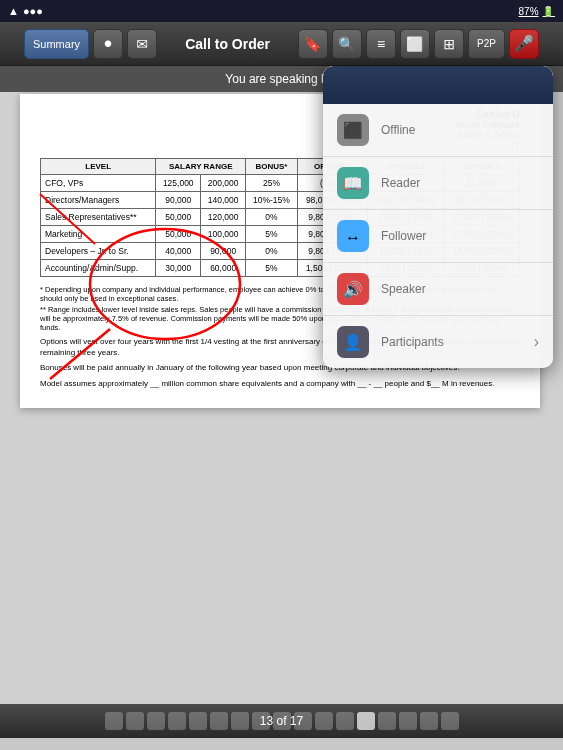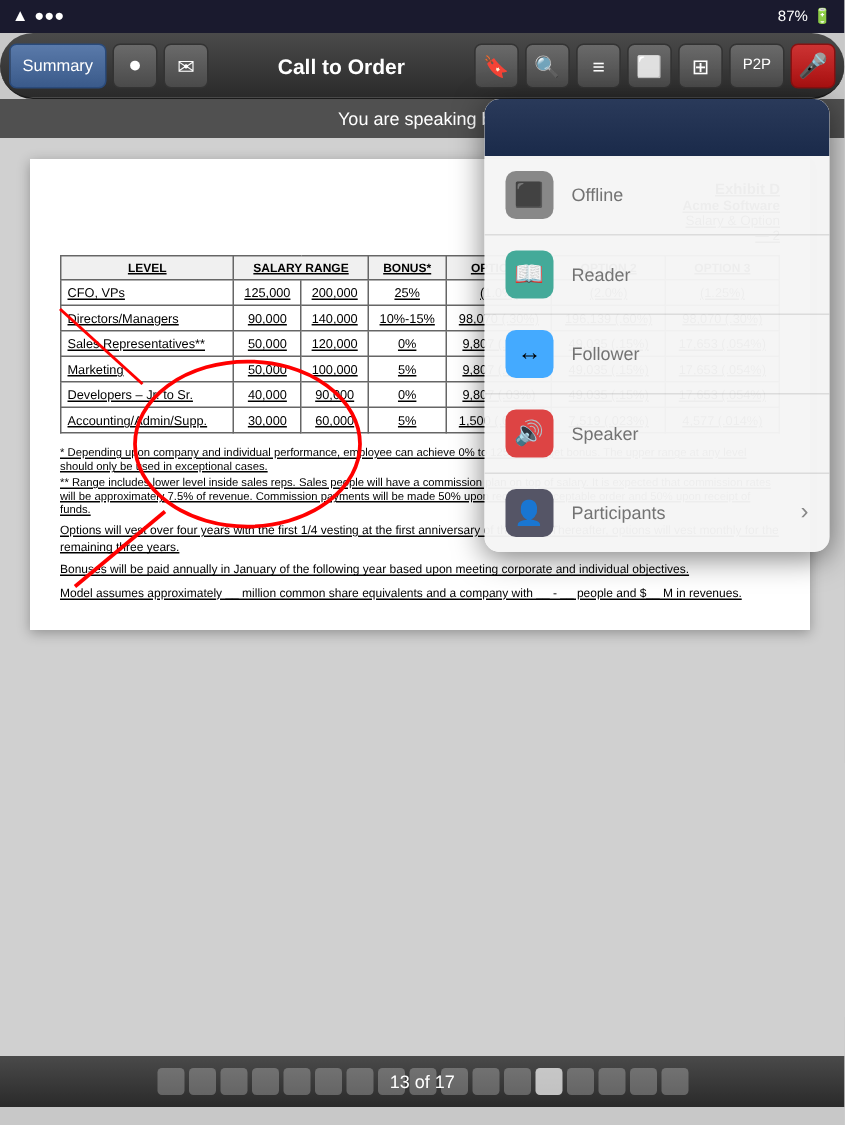--- a/index.html
+++ b/index.html
@@ -18,32 +18,31 @@
       height: 22px;
       background: #1a1a2e;
       display: flex;
       align-items: center;
       justify-content: space-between;
       padding: 0 8px;
       color: white;
       font-size: 11px;
     }
     .status-left { display: flex; align-items: center; gap: 4px; }
-    .status-right { display: flex; align-items: flex-end; gap: 4px; font-size: 10px; }
+    .status-right { display: flex; align-items: flex-end; gap: 4px; font-size: 10px; text-decoration: underline; }
 
     
     #toolbar {
       width: 100%;
       height: 44px;
       background: linear-gradient(to bottom, #4a4a4a, #2a2a2a);
       display: flex;
       align-items: center;
-      padding: 0 6px;
+      padding: 0 24px;
       border-bottom: 1px solid #1a1a1a;
-      border-radius: 22px;
     }
     .toolbar-left { display: flex; align-items: center; gap: 4px; }
     .toolbar-center { color: white; font-size: 14px; font-weight: bold; flex: 1; text-align: center; }
     .toolbar-right { display: flex; align-items: center; gap: 4px; }
 
     .tb-btn {
       background: linear-gradient(to bottom, #6a6a6a, #4a4a4a);
       border: 1px solid #333;
       border-radius: 5px;
       color: white;
@@ -109,27 +108,26 @@
       height: calc(750px - 22px - 44px - 26px - 34px);
       background: #d0d0d0;
       position: relative;
       overflow: hidden;
     }
 
     
     #document {
       position: absolute;
       left: 20px;
-      top: 14px;
+      top: 2px;
       width: 520px;
       background: white;
       padding: 15px 20px;
       font-size: 9px;
       box-shadow: 0 2px 8px rgba(0,0,0,0.3);
-      text-decoration: underline;
     }
 
     .doc-header {
       text-align: right;
       margin-bottom: 8px;
       font-size: 9px;
     }
     .doc-header .exhibit { font-weight: bold; font-size: 10px; }
     .doc-header .company { font-weight: bold; }
 

